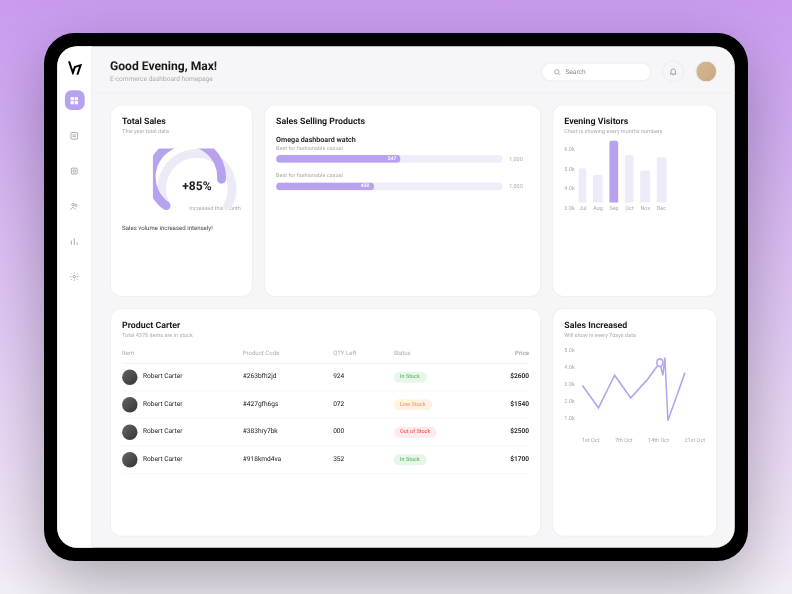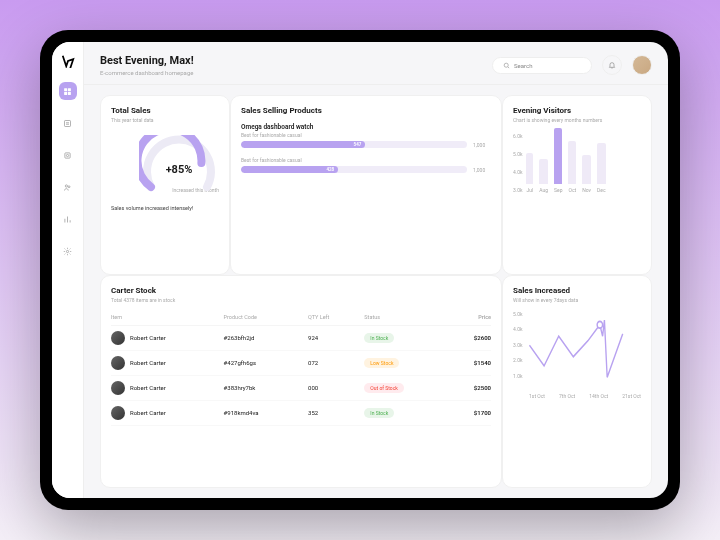--- a/index.html
+++ b/index.html
@@ -46,21 +46,21 @@
     width: 20px; height: 20px; border: 1px solid #eee; border-radius: 50%;
     display: flex; align-items: center; justify-content: center; color: #888; cursor: pointer;
   }
   .bell svg { width: 8px; height: 8px; }
   .avatar {
     width: 20px; height: 20px; border-radius: 50%;
     background: linear-gradient(135deg,#d4b896,#c9a882); border: 1px solid #eee; cursor: pointer;
   }
   .content {
     flex: 1; padding: 10px 16px; display: grid;
-    grid-template-columns: 130px 1fr 150px; overflow: hidden;
+    grid-template-columns: 130px 1fr 150px; gap: 10px; overflow: hidden;
   }
   .card {
     background: #fff; border-radius: 10px; padding: 10px; border: 1px solid #f0f0f0;
   }
   .card-title { font-size: 8px; font-weight: 700; color: #1a1a1a; }
   .card-sub { font-size: 5px; color: #aaa; margin-top: 2px; }
   .gauge-wrap { display: flex; flex-direction: column; align-items: flex-end; margin-top: 12px; }
   .gauge { position: relative; width: 80px; height: 50px; }
   .gauge svg { width: 80px; height: 80px; }
   .gauge-val {
@@ -172,21 +172,21 @@
         <svg viewBox="0 0 24 24" fill="none" stroke="currentColor" stroke-width="2">
             <circle cx="12" cy="12" r="3"></circle>
             <path d="M12 2v3M12 19v3M4.2 4.2l2.1 2.1M17.7 17.7l2.1 2.1M2 12h3M19 12h3M4.2 19.8l2.1-2.1M17.7 6.3l2.1-2.1"></path>
           </svg>
       </div>
     </div>
 
     <div class="main">
       <div class="header">
         <div class="header-left">
-          <div class="greeting">Best Evening, Max!</div>
+          <div class="greeting">Good Evening, Max!</div>
           <div class="subtitle">E-commerce dashboard homepage</div>
         </div>
         <div class="search">
           <svg viewBox="0 0 24 24" fill="none" stroke="currentColor" stroke-width="2">
               <circle cx="11" cy="11" r="7"></circle>
               <path d="M21 21l-4-4"></path>
             </svg>
           <span>Search</span>
         </div>
         <div class="bell">
@@ -273,21 +273,21 @@
                 </div>
                 <div class="bar-col">
     <div class="bar " style="height:40.6px"></div>
     <div class="bar-label">Dec</div>
                 </div>
               </div>
           </div>
         </div>
 
         <div class="card row2">
-          <div class="card-title">Carter Stock</div>
+          <div class="card-title">Product Carter</div>
           <div class="card-sub">Total 4378 items are in stock</div>
           <div class="table-head">
             <div>Item</div>
             <div>Product Code</div>
             <div>QTY Left</div>
             <div>Status</div>
             <div class="price">Price</div>
           </div>
           <div id="stock-rows">
               <div class="table-row">

